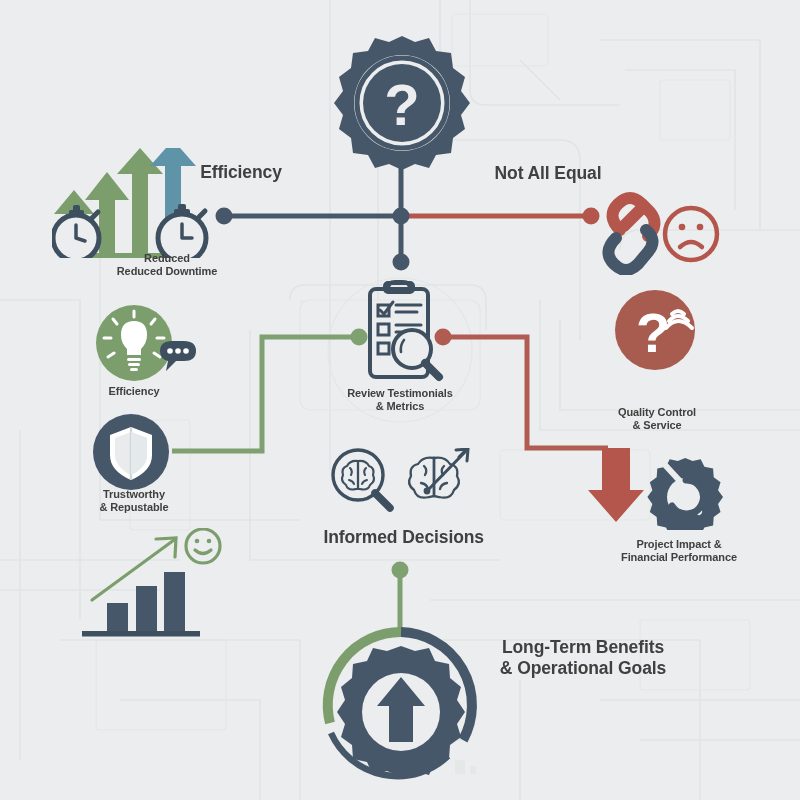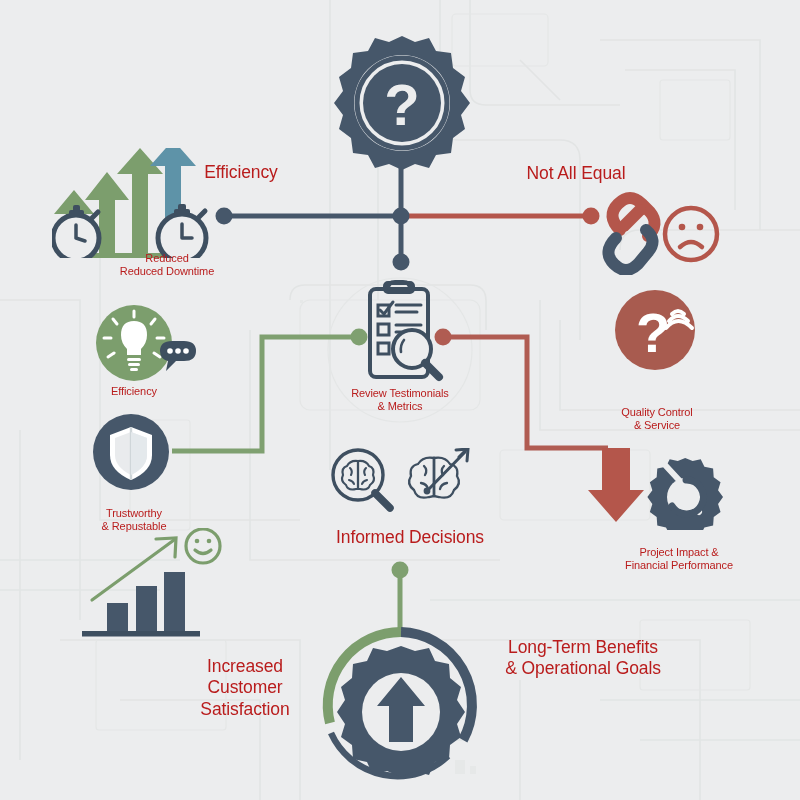--- a/index.html
+++ b/index.html
@@ -5,22 +5,22 @@
   html,body{margin:0;padding:0;}
   body{
     width:800px;height:800px;overflow:hidden;
     font-family:"Liberation Sans", sans-serif;
     background:#eceded;
   }
   #stage{position:relative;width:800px;height:800px;overflow:hidden;background:#ecedee;}
   #bgsvg{position:absolute;inset:0;width:800px;height:800px;}
   #linesvg{position:absolute;inset:0;width:800px;height:800px;}
   .lbl{
-    position:absolute;text-align:center;color:#b91c1c;
-    font-weight:normal;line-height:1.22;letter-spacing:-0.1px;
+    position:absolute;text-align:center;color:#404040;
+    font-weight:bold;line-height:1.22;letter-spacing:-0.1px;
     white-space:pre-line;
   }
   .lbl-18{font-size:17.5px;}
   .lbl-16{font-size:11px;}
   .icon{position:absolute;}
 </style>
 </head>
 <body>
 
 <div id="stage">
@@ -144,21 +144,21 @@
       <path d="M20 48 Q6 62 18 74 Q30 86 42 74 L52 62 Q62 50 50 40"></path>
     </g>
 
     <g>
       <circle cx="95" cy="44" r="26" fill="none" stroke="#b4564b" stroke-width="4.5"></circle>
       <circle cx="86" cy="37" r="3.3" fill="#b4564b"></circle>
       <circle cx="104" cy="37" r="3.3" fill="#b4564b"></circle>
       <path d="M84 57 Q95 47 106 57" stroke="#b4564b" stroke-width="4.5" fill="none" stroke-linecap="round"></path>
     </g>
   </svg>
-  <div class="lbl lbl-18" style="left:508px;top:163px;width:136px;">Not All Equal</div>
+  <div class="lbl lbl-18" style="left:480px;top:163px;width:136px;">Not All Equal</div>
 
   <svg class="icon" style="left:355px;top:279px;" width="92" height="106" viewBox="0 0 92 106">
     <rect x="15" y="10" width="58" height="88" rx="6" fill="none" stroke="#3e4f60" stroke-width="4"></rect>
     <path d="M33 10 Q33 3 40 3 L48 3 Q55 3 55 10" fill="none" stroke="#3e4f60" stroke-width="4"></path>
     <rect x="30" y="4" width="28" height="9" rx="3" fill="none" stroke="#3e4f60" stroke-width="4"></rect>
 
     <rect x="23" y="26" width="11" height="11" fill="none" stroke="#3e4f60" stroke-width="3"></rect>
     <path d="M25 31 L29 35 L38 23" fill="none" stroke="#3e4f60" stroke-width="3" stroke-linecap="round"></path>
     <rect x="23" y="45" width="11" height="11" fill="none" stroke="#3e4f60" stroke-width="3"></rect>
     <rect x="23" y="64" width="11" height="11" fill="none" stroke="#3e4f60" stroke-width="3"></rect>
@@ -205,21 +205,21 @@
   </svg>
   <div class="lbl lbl-16" style="left:50px;top:385px;width:168px;">Efficiency</div>
 
   <svg class="icon" style="left:92px;top:413px;" width="78" height="78" viewBox="0 0 78 78">
     <circle cx="39" cy="39" r="38" fill="#46576a"></circle>
     <path d="M39 14 L60 22 L60 42 Q60 58 39 67 Q18 58 18 42 L18 22 Z" fill="#ffffff"></path>
     <path d="M39 19 L55 25 L55 42 Q55 54 39 62 Q23 54 23 42 L23 25 Z" fill="#46576a" opacity="0.12"></path>
     <path d="M39 14 L39 67" stroke="#cfd6d9" stroke-width="2.4"></path>
     <path d="M39 19 L55 25 L55 42 Q55 54 39 62 Z" fill="#e4e9ec"></path>
   </svg>
-  <div class="lbl lbl-16" style="left:44px;top:488px;width:180px;margin-top:19px;">Trustworthy
+  <div class="lbl lbl-16" style="left:44px;top:488px;width:180px;">Trustworthy
 &amp; Repustable</div>
 
   <svg class="icon" style="left:615px;top:290px;" width="92" height="80" viewBox="0 0 92 80">
     <circle cx="40" cy="40" r="40" fill="#a85b4f"></circle>
     <text x="38" y="62" font-family="Liberation Sans, sans-serif" font-size="56" font-weight="bold" fill="#ffffff" text-anchor="middle">?</text>
     <g stroke="#ffffff" stroke-width="4" fill="none" stroke-linecap="round">
       <path d="M57 24 Q63 18 69 24"></path>
       <path d="M54 31 Q63 21 73 31"></path>
       <path d="M51 38 Q63 24 77 38"></path>
     </g>
@@ -232,21 +232,21 @@
     <g fill="#46576a" transform="translate(62,18) scale(0.62)">
       <path d="M60 0 L72 5 L85 2 L91 14 L105 17 L106 31 L117 39 L113 52 L121 63 L113 74 L117 87 L106 95 L105 109 L91 112 L85 124 L72 121 L60 126 L48 121 L35 124 L29 112 L15 109 L14 95 L3 87 L7 74 L-1 63 L7 52 L3 39 L14 31 L15 17 L29 14 L35 2 L48 5 Z"></path>
     </g>
     <circle cx="100" cy="57" r="19" fill="#ecedee"></circle>
     <g stroke="#ecedee" stroke-width="6" fill="none" stroke-linecap="round">
       <path d="M80 26 L104 52"></path>
       <path d="M113 72 L92 56"></path>
     </g>
     <path d="M100 40 A17 17 0 1 1 86 66" stroke="#46576a" stroke-width="7" fill="none" stroke-linecap="round"></path>
   </svg>
-  <div class="lbl lbl-16" style="left:576px;top:538px;width:206px;margin-top:8px;">Project Impact &amp;
+  <div class="lbl lbl-16" style="left:576px;top:538px;width:206px;">Project Impact &amp;
 Financial Performance</div>
 
   <svg class="icon" style="left:326px;top:448px;" width="155" height="68" viewBox="0 0 155 68">
 
     <circle cx="32" cy="27" r="25" fill="none" stroke="#3e4f60" stroke-width="3.4"></circle>
     <g fill="none" stroke="#3e4f60" stroke-width="2.1" stroke-linecap="round">
       <path d="M32 13 Q24 12 21 18 Q15 20 17 27 Q14 33 20 37 Q22 43 30 41 L32 41 Z"></path>
       <path d="M32 13 Q40 12 43 18 Q49 20 47 27 Q50 33 44 37 Q42 43 34 41 L32 41 Z"></path>
       <path d="M32 13 L32 41"></path>
       <path d="M24 20 Q27 23 25 27"></path>
@@ -283,23 +283,20 @@
       <path d="M10 72 L92 12"></path>
       <path d="M74 11 L94 10 L93 29"></path>
     </g>
     <g>
       <circle cx="121" cy="18" r="17" fill="none" stroke="#7c9e6d" stroke-width="3.2"></circle>
       <circle cx="115" cy="13" r="2.3" fill="#7c9e6d"></circle>
       <circle cx="127" cy="13" r="2.3" fill="#7c9e6d"></circle>
       <path d="M113 22 Q121 29 129 22" stroke="#7c9e6d" stroke-width="3.2" fill="none" stroke-linecap="round"></path>
     </g>
   </svg>
-  <div class="lbl lbl-18" style="left:163px;top:656px;width:164px;">Increased
-Customer
-Satisfaction</div>
 
   <svg class="icon" style="left:312px;top:620px;" width="178" height="170" viewBox="0 0 178 170">
 
     <path d="M89 12 A73 73 0 0 0 18 103" stroke="#7c9e6d" stroke-width="10" fill="none" stroke-linecap="butt"></path>
 
     <path d="M89 12 A73 73 0 0 1 151 120" stroke="#46576a" stroke-width="10" fill="none" stroke-linecap="butt"></path>
 
     <path d="M19 113 A73 73 0 0 0 136 136" stroke="#46576a" stroke-width="6.5" fill="none" stroke-linecap="butt"></path>
 
     <g fill="#46576a" transform="translate(89,88)">

